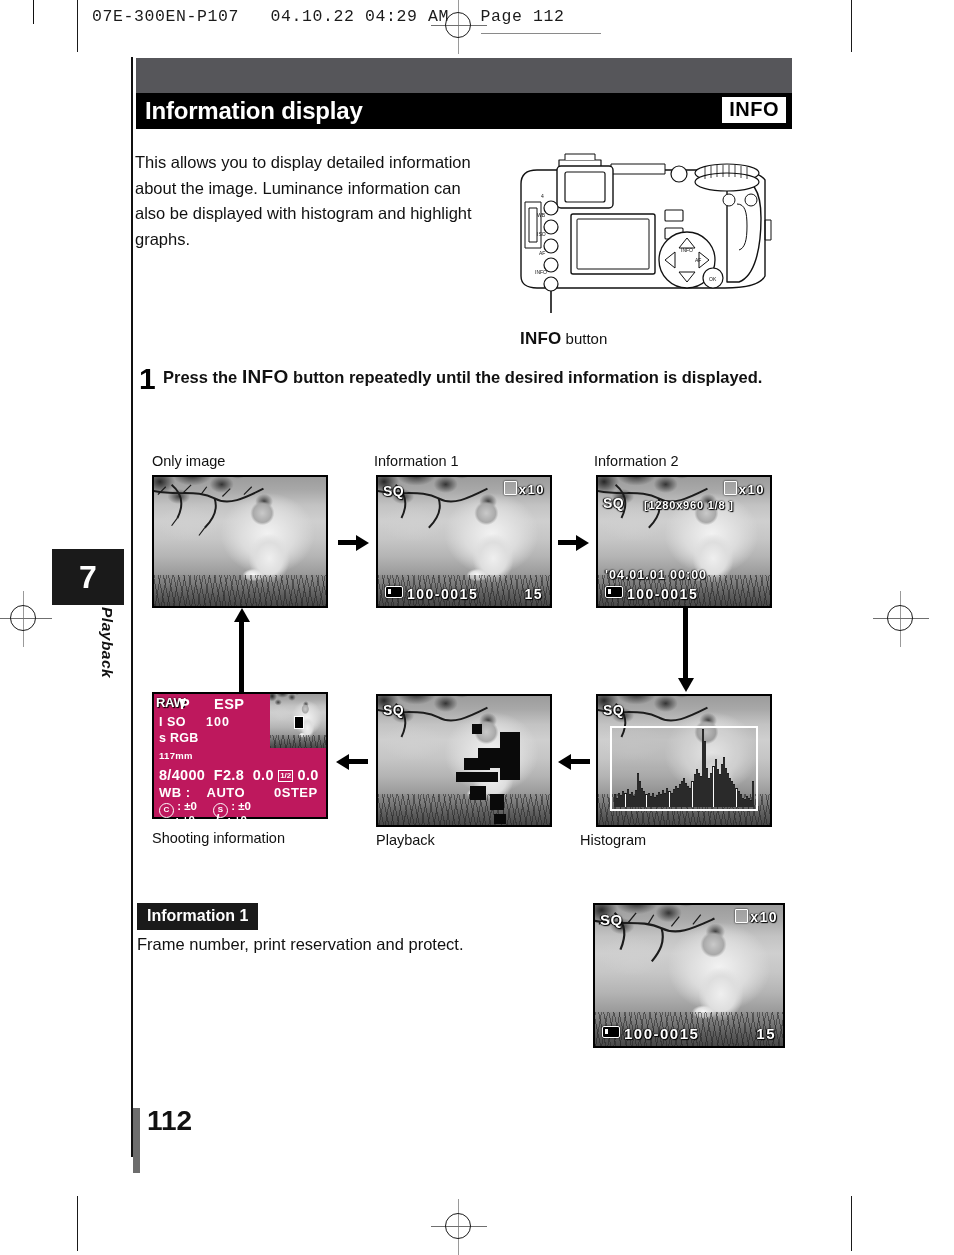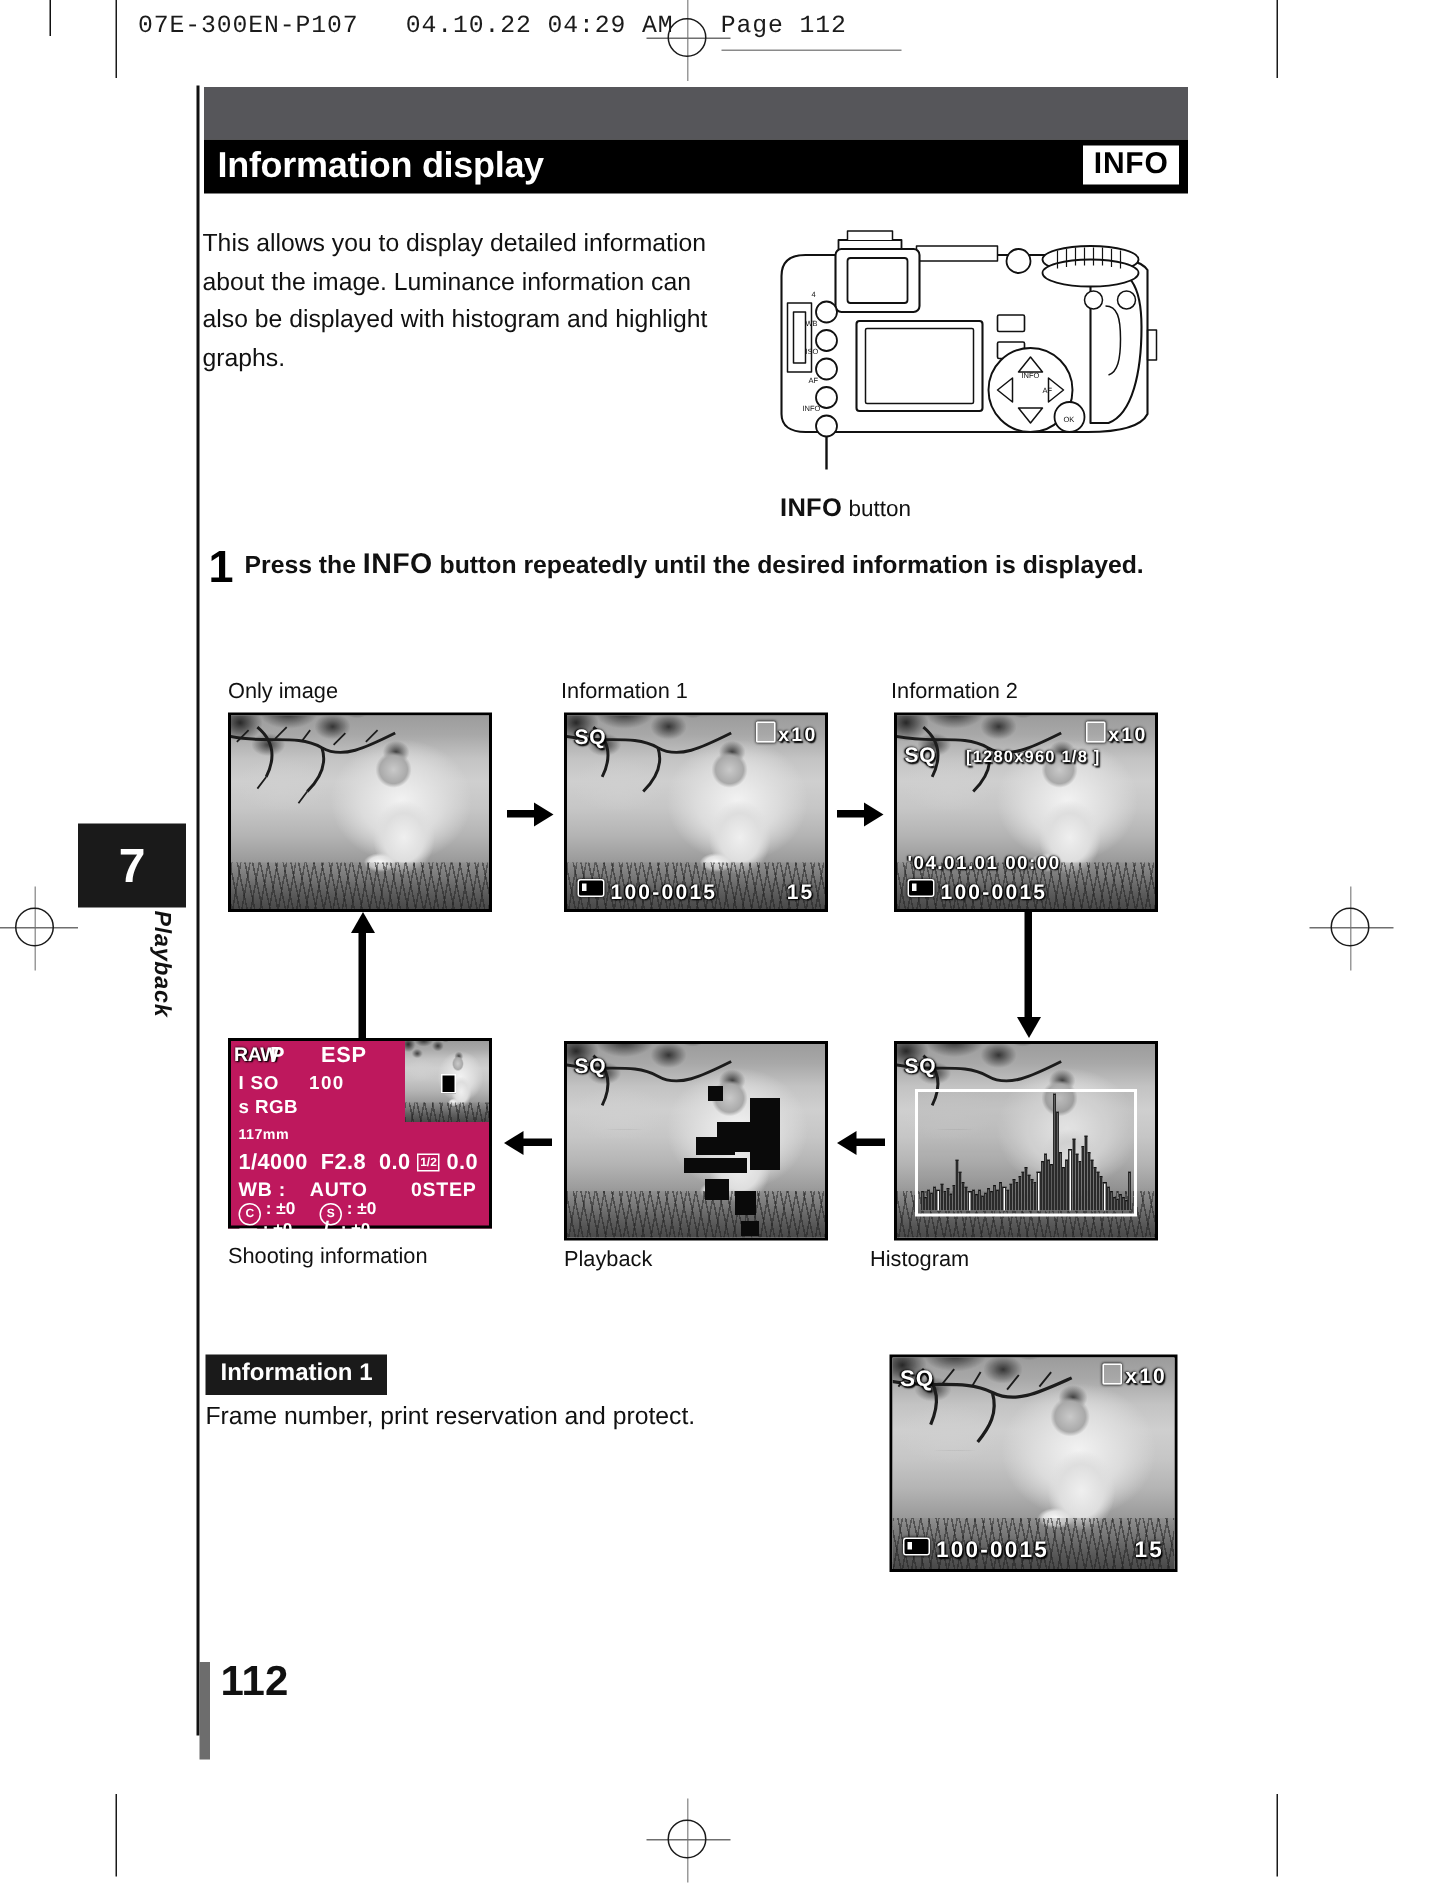--- a/index.html
+++ b/index.html
@@ -615,21 +615,21 @@
   <div class="si-raw">RAW</div>
 
   <div class="si-row si-p">P</div>
   <div class="si-row si-esp">ESP</div>
   <div class="si-row si-iso">I SO</div>
   <div class="si-row si-isov">100</div>
   <div class="si-row si-srgb">s RGB</div>
   <div class="si-row si-mm"><span>117</span><span>mm</span></div>
 
   <div class="si-row si-exp">
-    <span>1/4000</span>&nbsp;
+    <span>8/4000</span>&nbsp;
     <span>F2.8</span>&nbsp;
     <span>0.0</span>
     <span class="exp-icon">1/2</span>
     <span>0.0</span>
   </div>
 
   <div class="si-row si-wb">
     <span>WB :</span>&nbsp;&nbsp;&nbsp;
     <span>AUTO</span>&nbsp;&nbsp;&nbsp;&nbsp;&nbsp;&nbsp;
     <span>0STEP</span>

